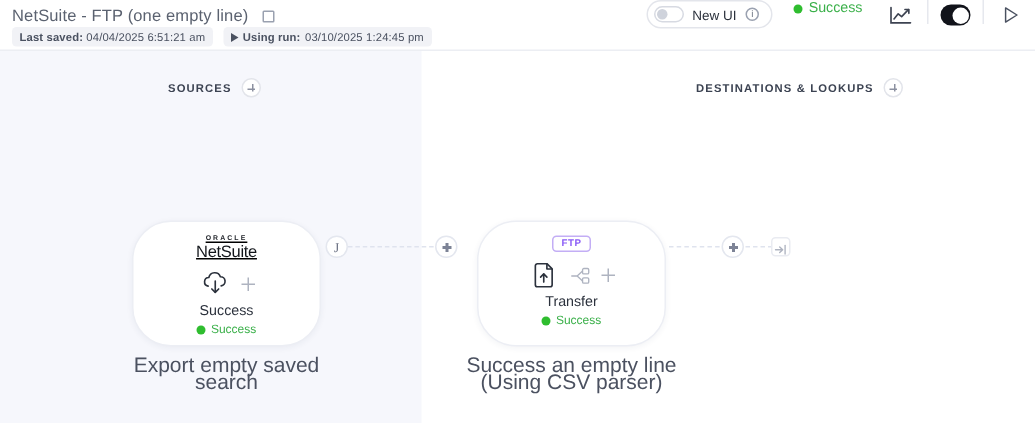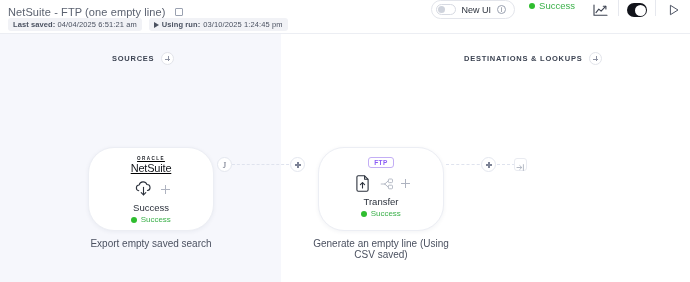--- a/index.html
+++ b/index.html
@@ -113,21 +113,21 @@
   .mini-plus { position:relative; width:9px; height:9px; }
   .mini-plus::before, .mini-plus::after { content:""; position:absolute; background:#aeb3c0; }
   .mini-plus::before { left:0; top:4px; width:9px; height:1.2px; }
   .mini-plus::after { left:4px; top:0; width:1.2px; height:9px; }
   .branch-ico { width:14px; height:12px; }
   .node-op { font-size:9.5px; color:#2b313c; margin-top:2px; }
   .node-status { display:flex; align-items:center; gap:3.5px; margin-top:2px; }
   .node-status .st { font-size:8px; color:#3bb04a; }
   .node-caption {
     width:150px; margin-left:-12px; margin-top:7px; text-align:center;
-    font-size:10px; line-height:11px; color:#4b5160;
+    font-size:14px; line-height:11px; color:#4b5160;
   }
 
   
   .dotline { position:absolute; height:0; border-top:1.4px dashed #dfe3ee; }
   .hub {
     position:absolute; width:15px; height:15px; border-radius:50%;
     background:#fff; border:1px solid #e4e7ef;
   }
   .hub .mp::before, .hub .mp::after { content:""; position:absolute; background:#7d8396; }
   .hub .mp::before { left:3.5px; top:6.4px; width:6px; height:1.2px; }
@@ -270,17 +270,17 @@
             <rect x="9.6" y="8.4" width="4.8" height="4.2" rx="1" stroke="#aeb3c0" stroke-width="1.05"></rect>
           </svg>
           <span class="mini-plus"></span>
         </div>
         <div class="node-op">Transfer</div>
         <div class="node-status">
           <span class="dot-green"></span>
           <span class="st">Success</span>
         </div>
       </div>
-      <div class="node-caption">Generate an empty line (Using CSV saved)</div>
+      <div class="node-caption">Success an empty line (Using CSV parser)</div>
     </div>
 
   </div>
 </div>
 
 </body></html>

